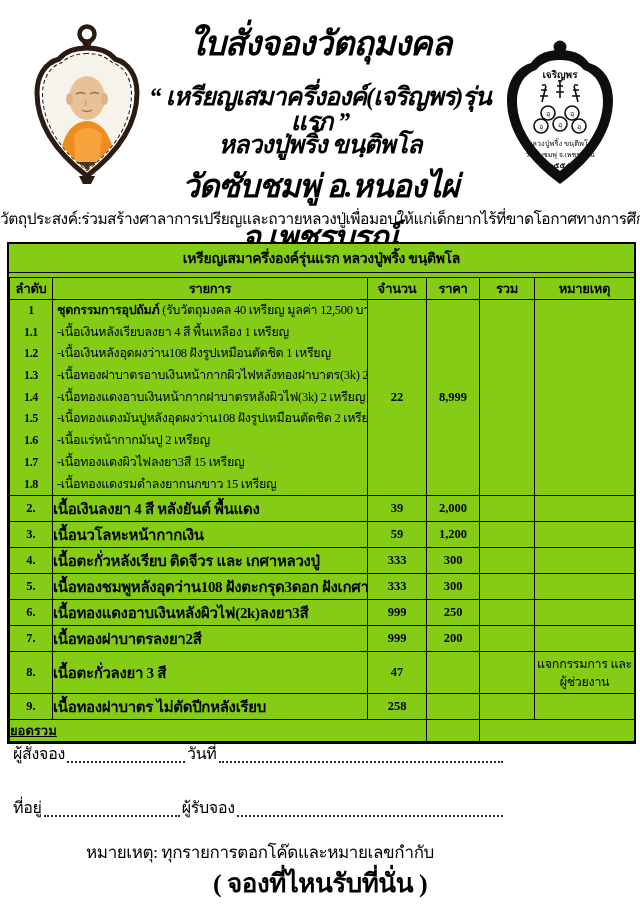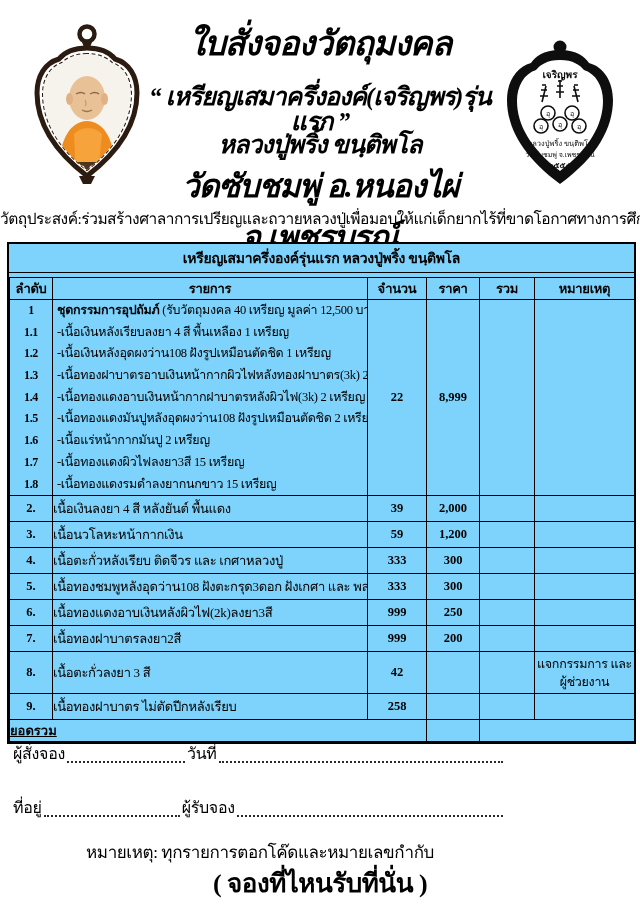--- a/index.html
+++ b/index.html
@@ -15,33 +15,33 @@
             font-size:25px;font-weight:bold;font-style:italic;letter-spacing:-1px;}
   .hdr-temple{position:absolute;left:130px;top:160px;width:380px;text-align:center;
               font-size:32px;font-weight:bold;font-style:italic;letter-spacing:-1px;}
   .purpose{position:absolute;left:0;top:206px;width:640px;text-align:center;
            font-size:15.5px;letter-spacing:-0.5px;white-space:nowrap;}
 
   .amulet-front{position:absolute;left:24px;top:22px;width:126px;height:184px;}
   .amulet-back{position:absolute;left:496px;top:38px;width:128px;height:166px;}
 
   
-  .tbl-wrap{position:absolute;left:7px;top:242px;width:625px;border:2px solid #000;background:#7dd3fc;}
+  .tbl-wrap{position:absolute;left:7px;top:242px;width:625px;border:2px solid #000;background:#84cc16;}
   .tbl-title{height:28px;border-bottom:1px solid #000;display:flex;align-items:center;justify-content:center;
              font-size:14px;font-weight:bold;letter-spacing:-0.3px;}
   .tbl-gap{height:4px;}
   table.order{border-collapse:collapse;table-layout:fixed;width:625px;}
   table.order td,table.order th{border:1px solid #000;padding:0;vertical-align:middle;overflow:hidden;}
   table.order tr:first-child td, table.order tr:first-child th{border-top:1px solid #000;}
   .col-no{width:43px}.col-desc{width:315px}.col-qty{width:59px}.col-price{width:53px}.col-sum{width:55px}.col-rem{width:100px}
   th.hcell{height:20px;font-size:13px;font-weight:bold;text-align:center;letter-spacing:-0.3px;}
   .bi{height:21.7px;line-height:21.7px;font-size:12.5px;white-space:nowrap;letter-spacing:-0.3px;}
   .bi-no{text-align:center;font-weight:bold;font-size:12px;}
   .bi-desc{padding-left:4px;}
-  td.cell-desc{font-size:13px;padding-left:5px;letter-spacing:-0.3px;white-space:nowrap;}
+  td.cell-desc{font-size:15px;padding-left:5px;letter-spacing:-0.3px;white-space:nowrap;font-weight:bold;}
   td.cell-no{font-weight:bold;text-align:center;font-size:12.5px;}
   td.cell-num{font-weight:bold;text-align:center;font-size:12.5px;}
   td.cell-rem{font-size:12.5px;text-align:center;line-height:1.45;padding:1px 6px;letter-spacing:-0.3px;}
   tr.r{height:26px}tr.r8{height:42px}tr.rt{height:22px}
   td.total-cell{text-align:left;font-weight:bold;font-size:13px;padding-right:8px;}
   td.total-cell span{text-decoration:underline;}
 
   
   .sig-row{position:absolute;left:13px;width:492px;display:flex;align-items:flex-end;font-size:16px;letter-spacing:-0.3px;}
   .sig-row .lbl{line-height:1.05;white-space:nowrap;}
@@ -231,21 +231,21 @@
         <td class="cell-no">7.</td>
         <td class="cell-desc">เนื้อทองฝาบาตรลงยา2สี</td>
         <td class="cell-num">999</td>
         <td class="cell-num">200</td>
         <td></td>
         <td class="cell-rem"></td>
       </tr>
       <tr class="r8">
         <td class="cell-no">8.</td>
         <td class="cell-desc">เนื้อตะกั่วลงยา 3 สี</td>
-        <td class="cell-num">42</td>
+        <td class="cell-num">47</td>
         <td class="cell-num"></td>
         <td></td>
         <td class="cell-rem">แจกกรรมการ และ ผู้ช่วยงาน</td>
       </tr>
       <tr class="r">
         <td class="cell-no">9.</td>
         <td class="cell-desc">เนื้อทองฝาบาตร ไม่ตัดปีกหลังเรียบ</td>
         <td class="cell-num">258</td>
         <td class="cell-num"></td>
         <td></td>

